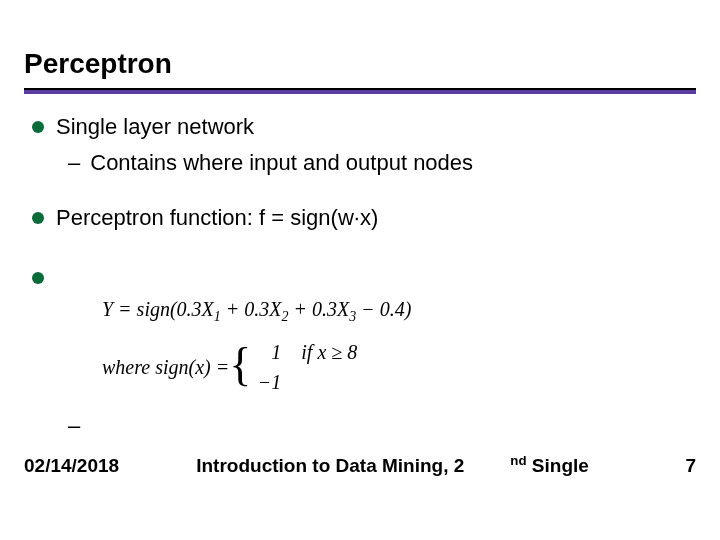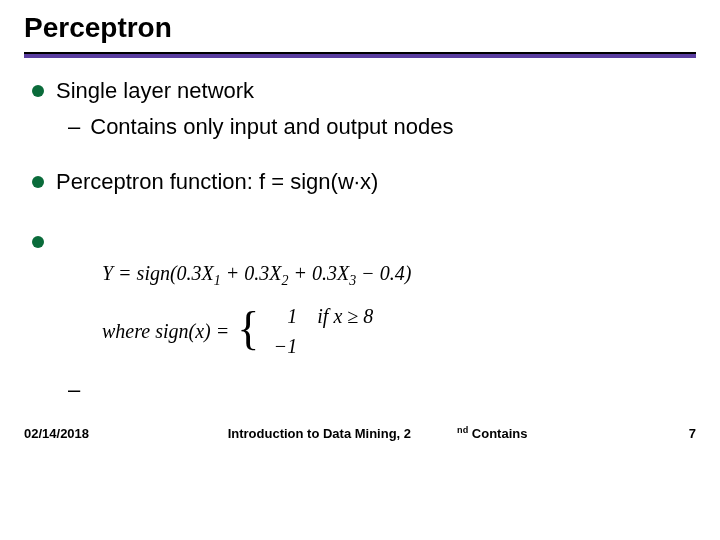--- a/index.html
+++ b/index.html
@@ -2,20 +2,21 @@
 <html><head>
 <meta charset="utf-8">
 <style>
   * { margin: 0; padding: 0; box-sizing: border-box; }
   html, body { width: 720px; height: 540px; font-family: Arial, Helvetica, sans-serif; background: #fff; color: #000; }
   .slide {
     width: 720px;
     height: 457px;
     padding: 12px 24px 12px 24px;
     position: relative;
+    margin-top: 36px;
   }
   .title {
     font-size: 28px;
     font-weight: bold;
     color: #000;
     padding-bottom: 6px;
   }
   .rule {
     height: 6px;
     background: linear-gradient(to bottom, #000 0 2px, #5a3da0 2px 6px);
@@ -57,42 +58,41 @@
     font-style: italic;
     color: #000;
     margin-top: 10px;
     margin-bottom: 10px;
     line-height: 1.5;
   }
   .formula-line1 { margin-bottom: 10px; }
   .sign-wrap {
     display: inline-flex;
     align-items: center;
-    gap: 8px;
     vertical-align: middle;
   }
   .brace {
     font-style: normal;
     font-size: 46px;
     line-height: 46px;
     position: relative;
     top: -2px;
   }
   .cases { display: inline-block; }
   .cases-row { display: flex; gap: 20px; }
   .cases-col1 { min-width: 30px; text-align: right; }
   .footer {
     position: absolute;
     bottom: 16px;
     left: 24px;
     right: 24px;
     display: flex;
     justify-content: space-between;
     align-items: flex-end;
-    font-size: 13px;
+    font-size: 19px;
     font-weight: bold;
   }
   .footer-center { text-align: center; flex: 1; }
   .pagenum { text-align: right; width: 30px; }
   sub { font-size: 0.7em; vertical-align: sub; }
   sup { font-size: 0.7em; vertical-align: super; padding-left: 46px; }
 </style>
 </head>
 <body>
 
@@ -102,21 +102,21 @@
   <div class="rule"></div>
 
   <div class="content">
 
     <div class="bullet-row">
       <span class="dot"></span>
       <span>Single layer network</span>
     </div>
     <div class="sub-row">
       <span class="dash">–</span>
-      <span>Contains only input and output nodes</span>
+      <span>Contains where input and output nodes</span>
     </div>
 
     <div class="spacer"></div>
 
     <div class="bullet-row">
       <span class="dot"></span>
       <span>Perceptron function:  f = sign(w∙x)</span>
     </div>
 
     <div class="spacer"></div>
@@ -149,18 +149,18 @@
 
     <div class="sub-row" style="margin-top:14px;">
       <span class="dash">–</span>
     </div>
 
   </div>
 
   <div class="footer">
     <span>02/14/2018</span>
     <span class="footer-center">
-      <span>Introduction to Data Mining, 2</span><sup>nd</sup><span> Contains</span>
+      <span>Introduction to Data Mining, 2</span><sup>nd</sup><span> Single</span>
     </span>
     <span class="pagenum">7</span>
   </div>
 
 </div>
 
 </body></html>

